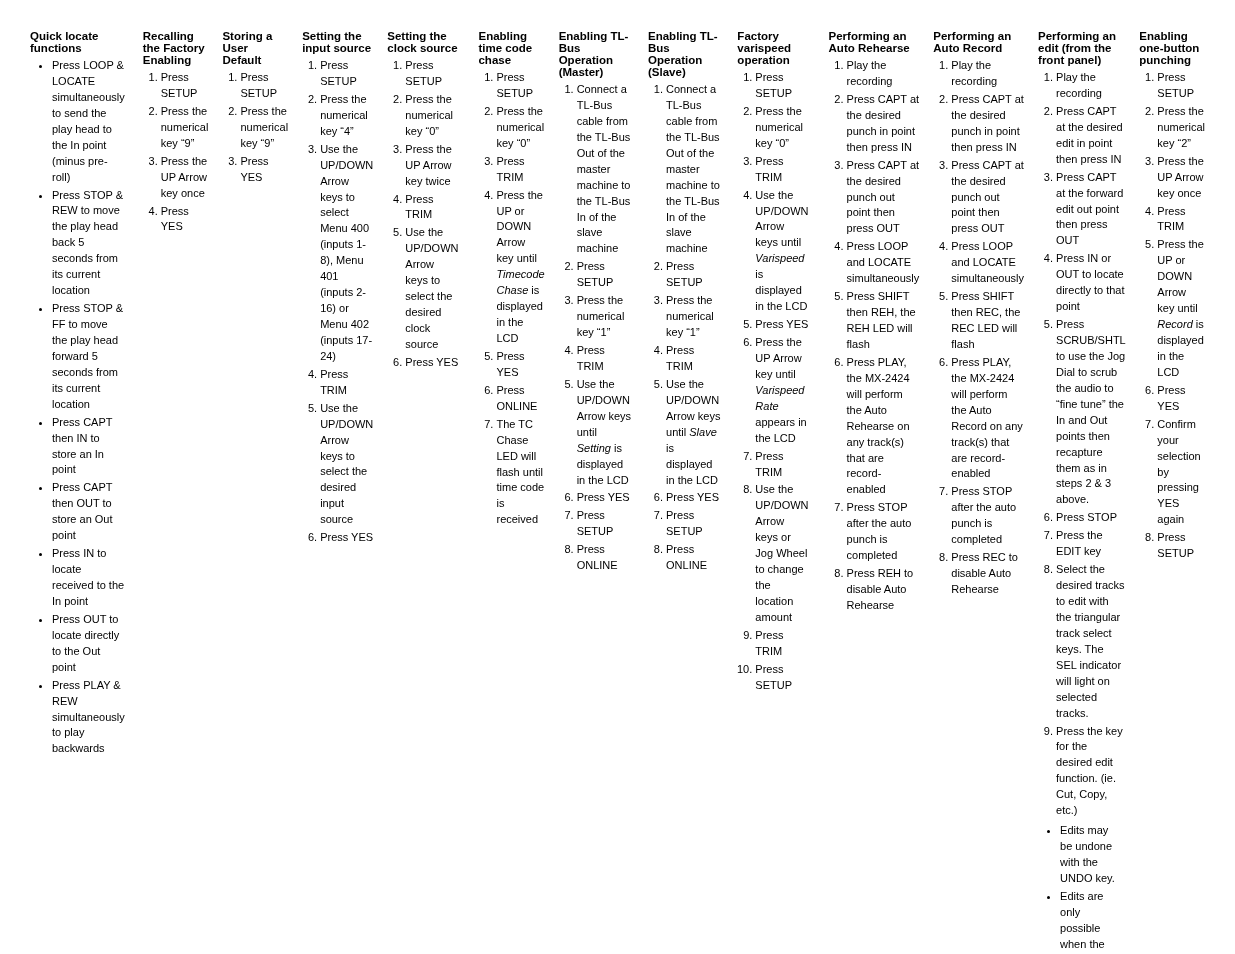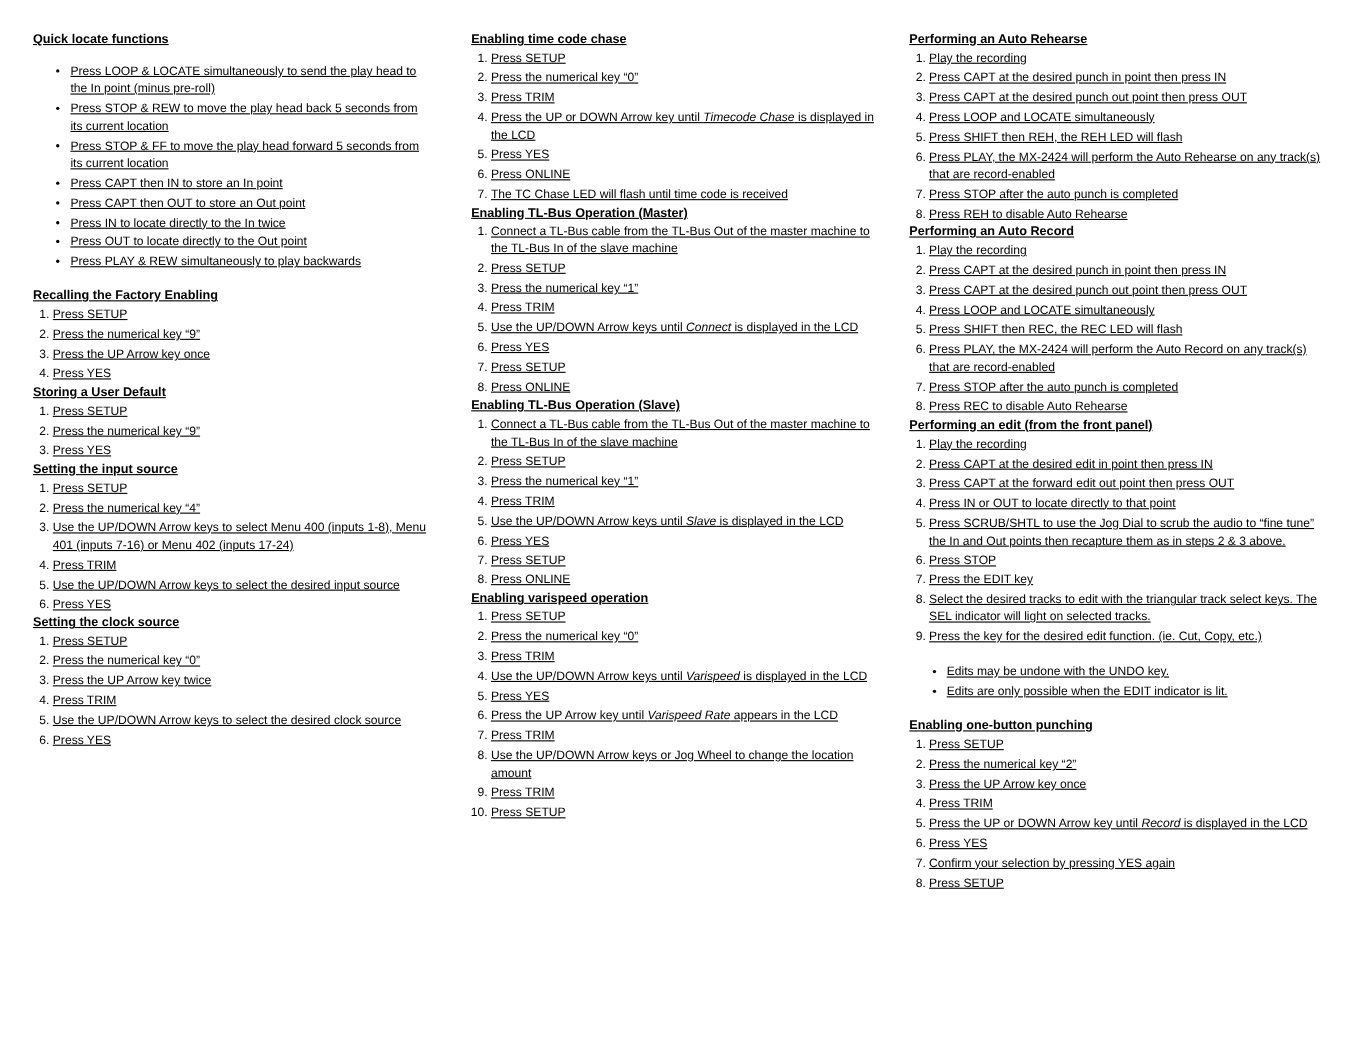--- a/index.html
+++ b/index.html
@@ -13,22 +13,22 @@
       padding: 30px 30px 30px 30px;
     }
     .columns {
       display: flex;
       gap: 20px;
       align-items: flex-start;
     }
     .col {
       flex: 1;
       display: flex;
-      flex-direction: column;
-      text-decoration: underline;
+      flex-direction: row;
+      gap: 14px;
     }
     .section { }
     .section-title {
       font-weight: bold;
       font-size: 11.5px;
       margin-bottom: 4px;
     }
     .section p {
       margin-bottom: 4px;
       text-align: justify;
@@ -38,21 +38,21 @@
       padding-left: 18px;
       margin: 0;
     }
     ol li {
       margin-bottom: 2px;
       line-height: 1.45;
     }
     ul {
       list-style: disc;
       padding-left: 18px;
-      margin: 16px;
+      margin: 4px;
     }
     ul li {
       margin-bottom: 2px;
       line-height: 1.45;
     }
     i { font-style: italic; }
   </style>
 </head>
 <body>
 
@@ -61,21 +61,21 @@
   <div class="col">
 
     <div class="section">
       <div class="section-title">Quick locate functions</div>
       <ul>
         <li>Press LOOP &amp; LOCATE simultaneously to send the play head to the In point (minus pre-roll)</li>
         <li>Press STOP &amp; REW to move the play head back 5 seconds from its current location</li>
         <li>Press STOP &amp; FF to move the play head forward 5 seconds from its current location</li>
         <li>Press CAPT then IN to store an In point</li>
         <li>Press CAPT then OUT to store an Out point</li>
-        <li>Press IN to locate directly to the In twice</li>
+        <li>Press IN to locate received to the In point</li>
         <li>Press OUT to locate directly to the Out point</li>
         <li>Press PLAY &amp; REW simultaneously to play backwards</li>
       </ul>
     </div>
 
     <div class="section">
       <div class="section-title">Recalling the Factory Enabling</div>
       <ol>
         <li>Press SETUP</li>
         <li>Press the numerical key “9”</li>
@@ -91,21 +91,21 @@
         <li>Press the numerical key “9”</li>
         <li>Press YES</li>
       </ol>
     </div>
 
     <div class="section">
       <div class="section-title">Setting the input source</div>
       <ol>
         <li>Press SETUP</li>
         <li>Press the numerical key “4”</li>
-        <li>Use the UP/DOWN Arrow keys to select Menu 400 (inputs 1-8), Menu 401 (inputs 7-16) or Menu 402 (inputs 17-24)</li>
+        <li>Use the UP/DOWN Arrow keys to select Menu 400 (inputs 1-8), Menu 401 (inputs 2-16) or Menu 402 (inputs 17-24)</li>
         <li>Press TRIM</li>
         <li>Use the UP/DOWN Arrow keys to select the desired input source</li>
         <li>Press YES</li>
       </ol>
     </div>
 
 
     <div class="section">
       <div class="section-title">Setting the clock source</div>
       <ol>
@@ -135,21 +135,21 @@
       </ol>
     </div>
 
     <div class="section">
       <div class="section-title">Enabling TL-Bus Operation (Master)</div>
       <ol>
         <li>Connect a TL-Bus cable from the TL-Bus Out of the master machine to the TL-Bus In of the slave machine</li>
         <li>Press SETUP</li>
         <li>Press the numerical key “1”</li>
         <li>Press TRIM</li>
-        <li>Use the UP/DOWN Arrow keys until <i>Connect</i> is displayed in the LCD</li>
+        <li>Use the UP/DOWN Arrow keys until <i>Setting</i> is displayed in the LCD</li>
         <li>Press YES</li>
         <li>Press SETUP</li>
         <li>Press ONLINE</li>
       </ol>
     </div>
 
     <div class="section">
       <div class="section-title">Enabling TL-Bus Operation (Slave)</div>
       <ol>
         <li>Connect a TL-Bus cable from the TL-Bus Out of the master machine to the TL-Bus In of the slave machine</li>
@@ -157,21 +157,21 @@
         <li>Press the numerical key “1”</li>
         <li>Press TRIM</li>
         <li>Use the UP/DOWN Arrow keys until <i>Slave</i> is displayed in the LCD</li>
         <li>Press YES</li>
         <li>Press SETUP</li>
         <li>Press ONLINE</li>
       </ol>
     </div>
 
     <div class="section">
-      <div class="section-title">Enabling varispeed operation</div>
+      <div class="section-title">Factory varispeed operation</div>
       <ol>
         <li>Press SETUP</li>
         <li>Press the numerical key “0”</li>
         <li>Press TRIM</li>
         <li>Use the UP/DOWN Arrow keys until <i>Varispeed</i> is displayed in the LCD</li>
         <li>Press YES</li>
         <li>Press the UP Arrow key until <i>Varispeed Rate</i> appears in the LCD</li>
         <li>Press TRIM</li>
         <li>Use the UP/DOWN Arrow keys or Jog Wheel to change the location amount</li>
         <li>Press TRIM</li>

